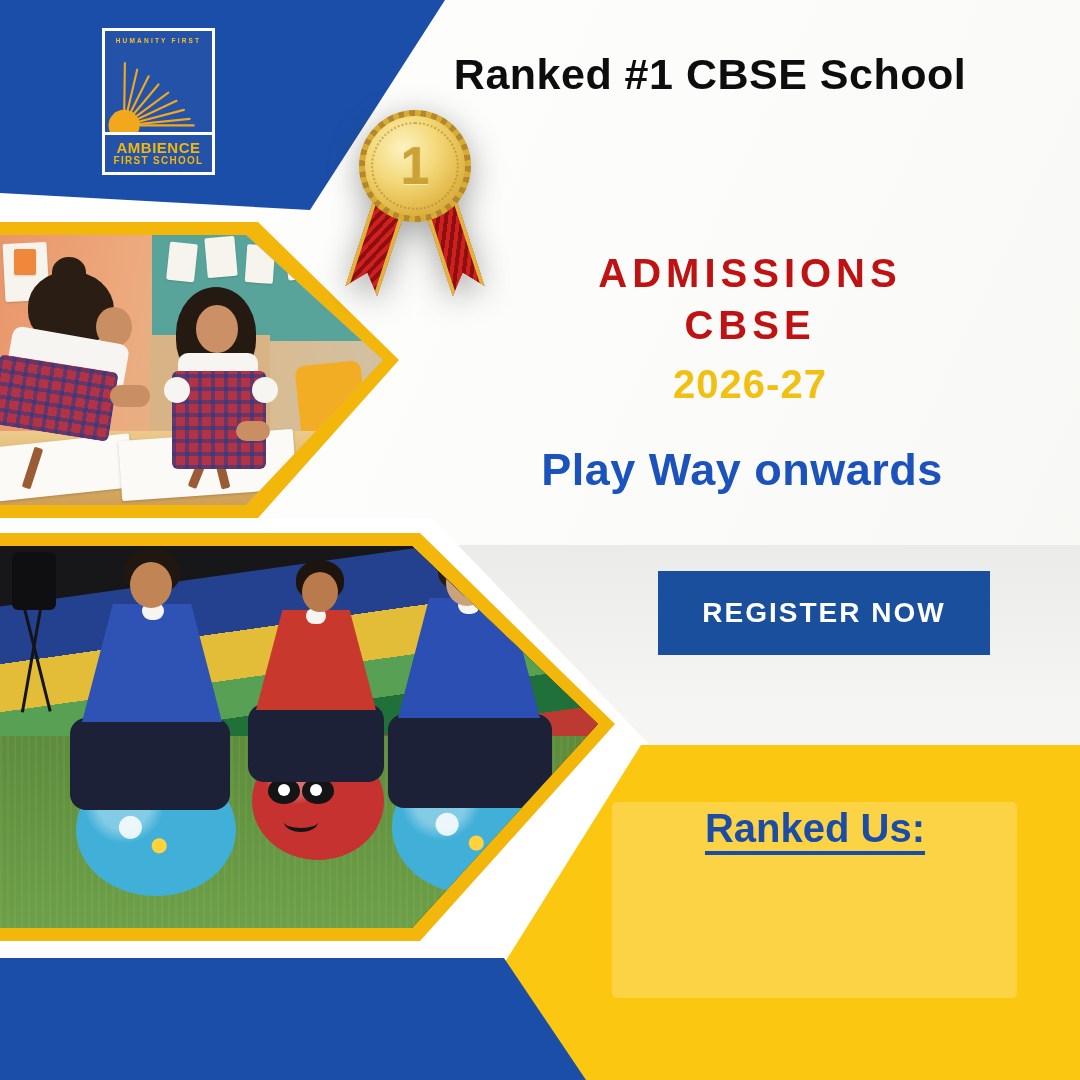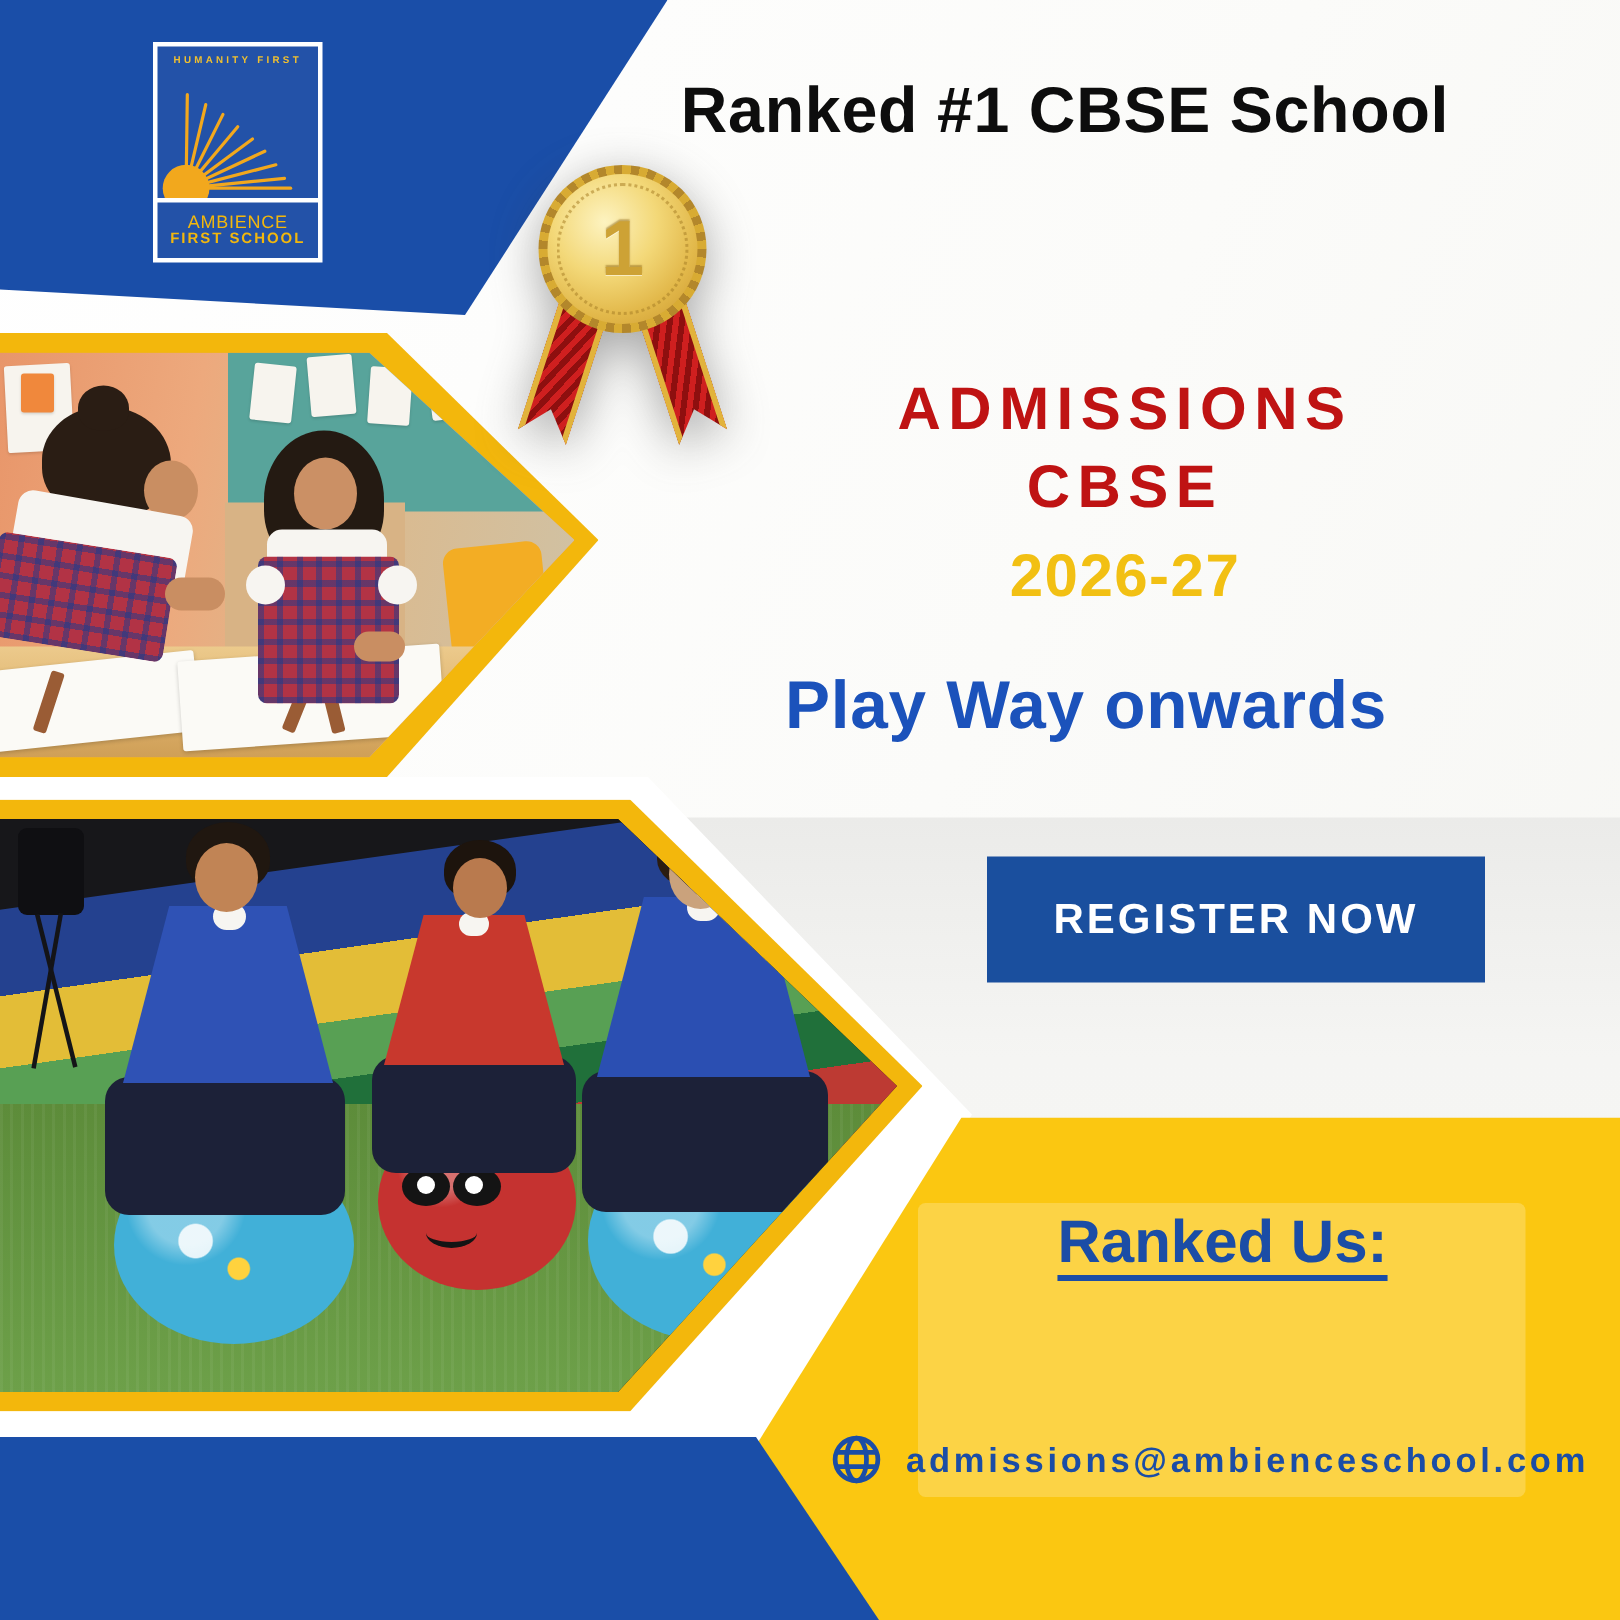--- a/index.html
+++ b/index.html
@@ -78,21 +78,21 @@
 
   
   .logo{position:absolute;left:102px;top:28px;width:113px;height:147px;background:#ffffff;
         padding:3px;box-sizing:border-box;display:flex;flex-direction:column;gap:3px;}
   .logo-top{flex:1;background:#2352a8;position:relative;overflow:hidden;}
   .logo-tagline{position:absolute;left:0;right:0;top:6px;text-align:center;color:#f0c030;
         font-size:6.5px;letter-spacing:2.2px;font-weight:bold;}
   .logo-sun{position:absolute;left:0;bottom:0;width:100%;height:82px;}
   .logo-bottom{height:37px;background:#2352a8;display:flex;flex-direction:column;
         align-items:center;justify-content:center;line-height:1.05;}
-  .logo-name{color:#f2b70d;font-weight:normal;font-size:12px;letter-spacing:.5px;}
+  .logo-name{color:#f2b70d;font-weight:bold;font-size:15px;letter-spacing:.5px;}
   .logo-type{color:#f2b70d;font-weight:bold;font-size:10px;letter-spacing:1.3px;}
 
   
   .medal{position:absolute;left:356px;top:110px;width:118px;height:170px;
          filter:drop-shadow(0 8px 16px rgba(60,60,60,.45));}
   .ribbon{position:absolute;top:96px;width:34px;height:90px;
           background:repeating-linear-gradient(115deg,#cf1f1f 0 4px,#8e0f0f 4px 8px);
           box-shadow:inset 4px 0 0 #e2b33c,inset -4px 0 0 #e2b33c;
           clip-path:polygon(0 0,100% 0,100% 100%,50% 78%,0 100%);}
   .ribbon-l{left:16px;transform:rotate(18deg);transform-origin:top center;}
@@ -109,21 +109,21 @@
 
   
   .headline{position:absolute;left:410px;top:50px;width:600px;text-align:center;
             color:#0d0d0d;font-size:43px;font-weight:bold;letter-spacing:.5px;}
   .subheadline{position:absolute;left:410px;top:126px;width:600px;text-align:center;
             color:#111111;font-size:33px;font-weight:400;}
   .admissions{position:absolute;left:495px;top:247px;width:510px;text-align:center;
             color:#bf1313;font-size:40px;font-weight:800;letter-spacing:5px;line-height:52px;}
   .session{position:absolute;left:495px;top:362px;width:510px;text-align:center;
             color:#f2c013;font-size:40px;font-weight:bold;letter-spacing:1px;}
-  .playway{position:absolute;left:414px;top:444px;width:620px;text-align:center;
+  .playway{position:absolute;left:432px;top:444px;width:620px;text-align:center;
             color:#1b52bb;font-size:45px;font-weight:bold;letter-spacing:.5px;}
   .register-btn{position:absolute;left:658px;top:571px;width:332px;height:84px;background:#1a4f9e;
             color:#ffffff;font-size:28px;font-weight:bold;letter-spacing:2px;border:none;
             display:flex;align-items:center;justify-content:center;cursor:pointer;}
 
   
   .contact-panel{position:absolute;left:612px;top:802px;width:405px;height:196px;
             background:rgba(255,255,255,.22);border-radius:5px;}
   .contact-heading{position:absolute;left:600px;top:806px;width:430px;text-align:center;
             color:#1b4da6;font-size:40px;font-weight:bold;
@@ -259,25 +259,14 @@
     <div>ADMISSIONS</div>
     <div>CBSE</div>
   </div>
   <div class="session">2026-27</div>
   <div class="playway">Play Way onwards</div>
 
   <div class="register-btn">REGISTER NOW</div>
 
   <div class="contact-panel"></div>
   <div class="contact-heading">Ranked Us:</div>
-  <div class="contact-row row-email">
-    <svg class="cicon" width="38" height="38" viewBox="0 0 24 24">
-      <g fill="none" stroke="#1b4da6" stroke-width="2">
-        <circle cx="12" cy="12" r="9"></circle>
-        <ellipse cx="12" cy="12" rx="4.2" ry="9"></ellipse>
-        <line x1="3.4" y1="9" x2="20.6" y2="9"></line>
-        <line x1="3.4" y1="15" x2="20.6" y2="15"></line>
-      </g>
-    </svg>
-    <span>admissions@ambienceschool.com</span>
-  </div>
 
 </div>
 
 </body></html>

